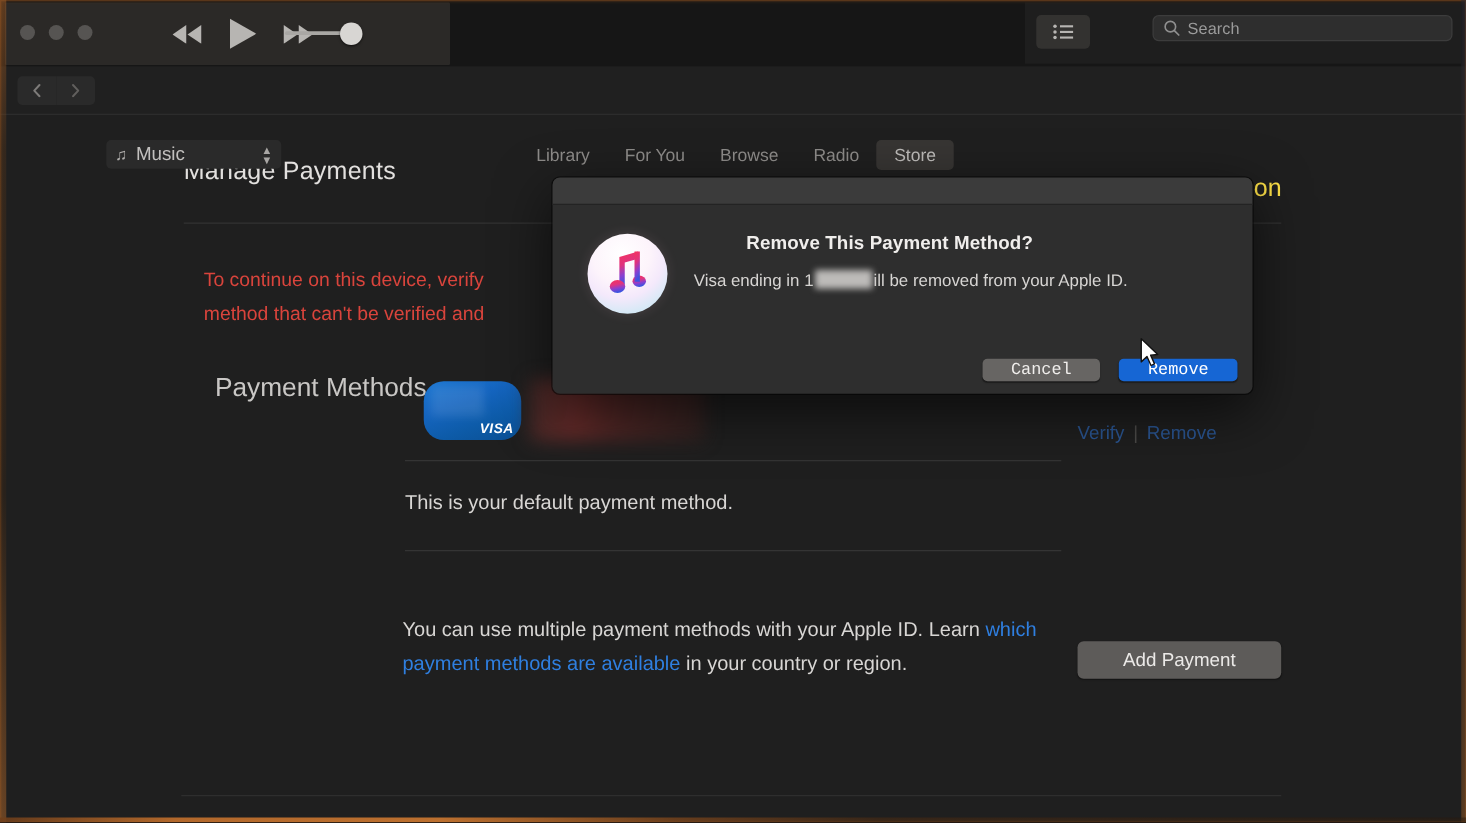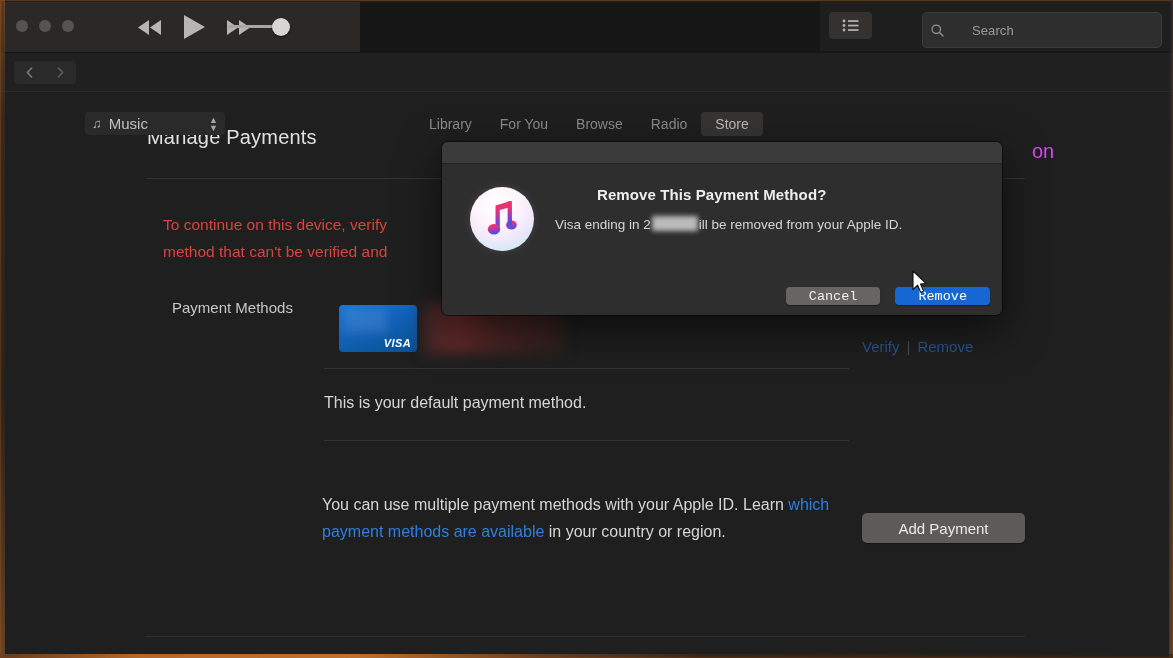--- a/index.html
+++ b/index.html
@@ -169,29 +169,28 @@
     border: 0;
     display: flex;
     align-items: center;
     justify-content: center;
   }
   .list-button svg { display: block; }
 
   .searchbox {
     position: absolute;
     left: 922px; top: 12px;
-    width: 240px; height: 36px;
+    width: 240px; height: 21px;
     background: #2e2e2e;
     border: 1px solid #3c3c3c;
     border-radius: 5px;
     display: flex;
     align-items: center;
     padding: 0 8px;
     box-sizing: border-box;
-    gap: 22px;
   }
   .search-icon { flex: 0 0 auto; margin-right: 6px; display: block; }
   .search-placeholder {
     color: #9b9b9b;
     font-size: 13px;
     letter-spacing: .1px;
   }
 
   
   .navbar {
@@ -302,46 +301,46 @@
   }
   .page-title-rule {
     position: absolute;
     left: 147px; top: 86px;
     width: 878px; height: 1px;
     background: #333333;
   }
 
   .heading-right-frag {
     position: absolute;
-    left: 1032px; top: 48px;
-    color: #d946ef;
+    left: 1003px; top: 48px;
+    color: #fde047;
     font-size: 20px;
   }
 
   .warning {
     position: absolute;
     left: 163px; top: 119px;
     width: 700px;
     color: #d9443c;
     font-size: 15.5px;
     line-height: 27px;
   }
 
   .pm-label {
     position: absolute;
     left: 172px; top: 207px;
     color: #c9c7c5;
-    font-size: 15px;
+    font-size: 21px;
   }
 
   .visa-card {
     position: absolute;
     left: 339px; top: 213px;
     width: 78px; height: 47px;
-    border-radius: 4px;
+    border-radius: 16px;
     background: linear-gradient(160deg, #1a76d2 0%, #1565c0 35%, #0d5ba8 68%, #0a4f93 100%);
     overflow: hidden;
   }
   .visa-card .sheen {
     position: absolute;
     left: 6px; top: 4px;
     width: 42px; height: 24px;
     background: rgba(255,255,255,.10);
     filter: blur(4px);
   }
@@ -666,21 +665,21 @@
         <path d="M40.5 14.2 L25.5 18.6 L25.5 40.5 L29.8 40.5 L29.8 23.0 L40.5 20.0 Z" fill="url(#noteGrad)"></path>
         <ellipse cx="24.0" cy="42.2" rx="6.2" ry="5.2" fill="url(#noteGrad)"></ellipse>
         <ellipse cx="41.4" cy="38.0" rx="5.4" ry="4.6" fill="url(#noteGrad)"></ellipse>
         <rect x="37.6" y="14.2" width="4.3" height="24.2" fill="url(#noteGrad)"></rect>
       </svg>
     </div>
 
     <div class="dialog-heading">Remove This Payment Method?</div>
 
     <div class="dialog-body">
-      <span>Visa ending in 2</span><span class="redacted-inline"></span><span>ill be removed from your Apple ID.</span>
+      <span>Visa ending in 1</span><span class="redacted-inline"></span><span>ill be removed from your Apple ID.</span>
     </div>
 
     <div class="dialog-buttons">
       <button class="dlg-btn cancel">Cancel</button>
       <button class="dlg-btn primary">Remove</button>
     </div>
   </div>
 
   <div class="cursor">
     <svg width="17" height="25" viewBox="0 0 17 25">

